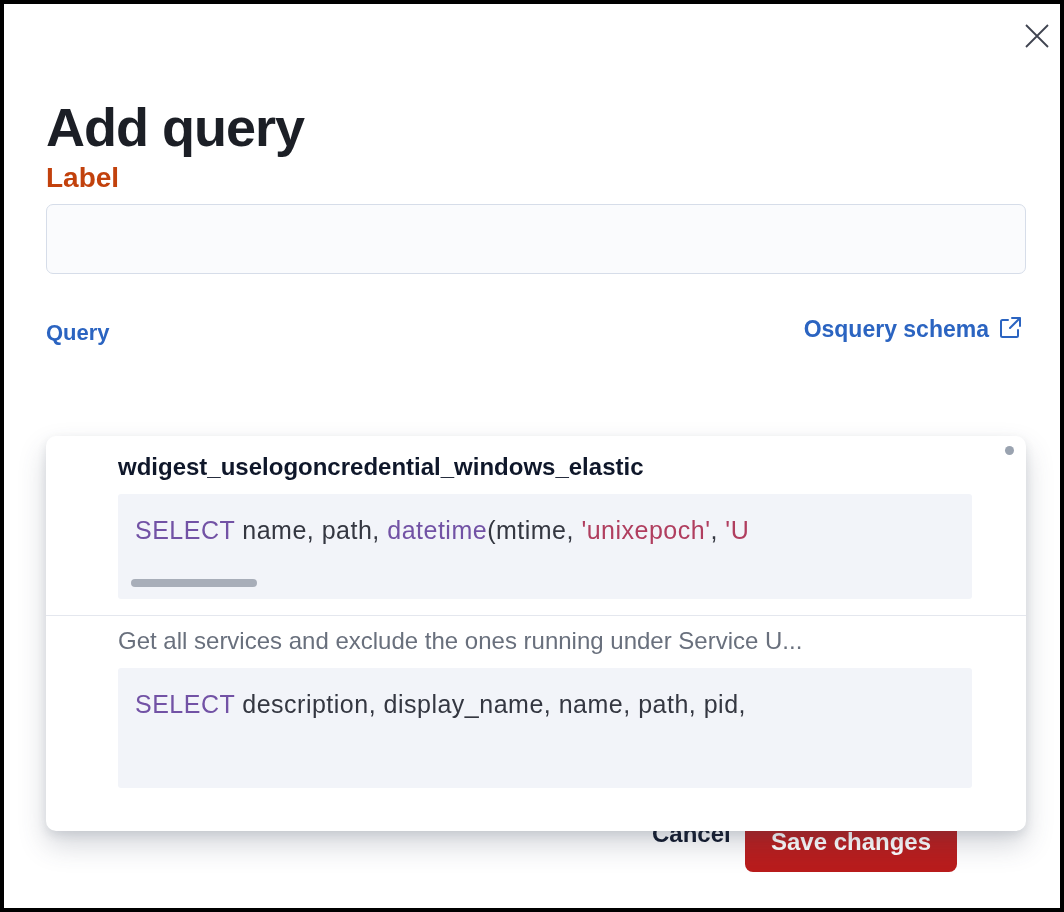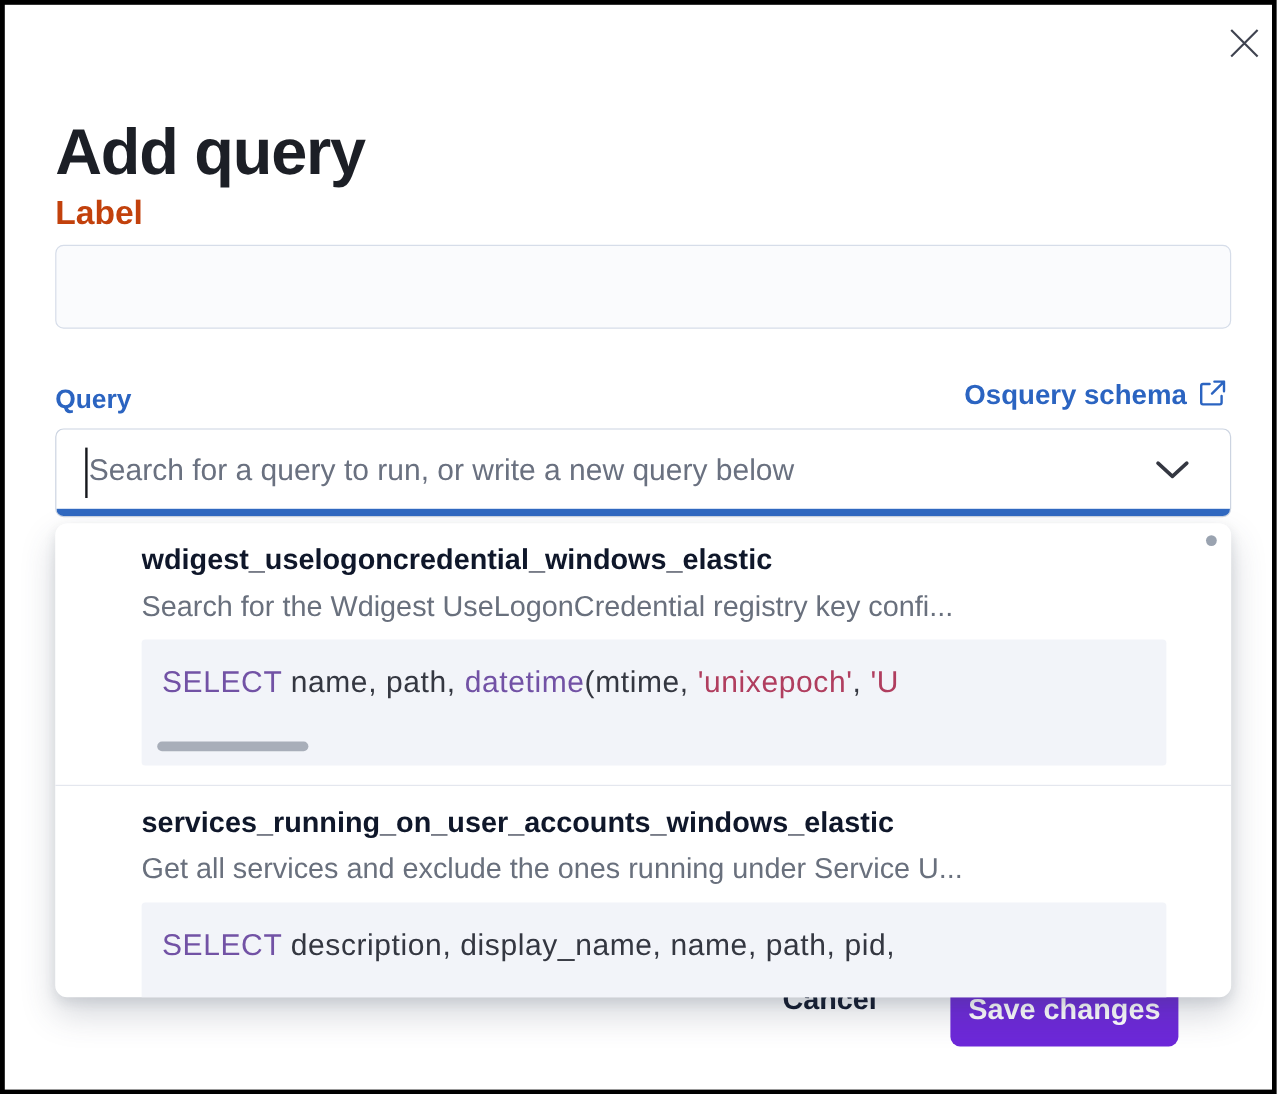--- a/index.html
+++ b/index.html
@@ -138,23 +138,23 @@
 
   
   .cancel-btn {
     position: absolute; left: 648px; top: 816px;
     background: none; border: none; cursor: pointer;
     font-family: inherit;
     font-size: 24px; font-weight: 600; color: #0f172a;
     z-index: 1;
   }
   .save-btn {
-    position: absolute; left: 788px; top: 808px;
-    width: 190px; height: 60px;
-    background: #6d28d9;
+    position: absolute; left: 741px; top: 808px;
+    width: 212px; height: 60px;
+    background: #b91c1c;
     border: none; border-radius: 8px; cursor: pointer;
     font-family: inherit;
     font-size: 24px; font-weight: 600; color: #ffffff;
     z-index: 1;
   }
 </style>
 </head>
 <body>
 
 <div class="screen">
@@ -176,49 +176,37 @@
   <a class="schema-link">
     <span>Osquery schema</span>
     <span>
       <svg width="23" height="23" viewBox="0 0 23 23">
         <path d="M9 4 H3.5 Q2 4 2 5.5 V19.5 Q2 21 3.5 21 H17.5 Q19 21 19 19.5 V14" stroke="#2b64c1" stroke-width="2" fill="none" stroke-linecap="round"></path>
         <path d="M13 2 H21 V10 M21 2 L11 12" stroke="#2b64c1" stroke-width="2" fill="none" stroke-linecap="round" stroke-linejoin="round"></path>
       </svg>
     </span>
   </a>
 
-  <div class="combobox">
-    <div class="caret"></div>
-    <div class="placeholder">Search for a query to run, or write a new query below</div>
-    <div class="chevron">
-      <svg width="32" height="20" viewBox="0 0 32 20">
-        <path d="M4 4 L16 15 L28 4" stroke="#343741" stroke-width="3" fill="none" stroke-linecap="round" stroke-linejoin="round"></path>
-      </svg>
-    </div>
-    <div class="focus-bar"></div>
-  </div>
 
   <button class="cancel-btn">Cancel</button>
   <button class="save-btn">Save changes</button>
 
   <div class="dropdown-panel">
     <div class="scroll-dot"></div>
 
     <div class="option">
       <div class="option-title">wdigest_uselogoncredential_windows_elastic</div>
-      <div class="option-desc">Search for the Wdigest UseLogonCredential registry key confi...</div>
       <div class="code-block">
         <div class="code-line"><span class="kw">SELECT</span><span> name, path, </span><span class="kw">datetime</span><span>(mtime, </span><span class="str">'unixepoch'</span><span>, </span><span class="str">'U</span></div>
         <div class="hscroll-thumb"></div>
       </div>
       <div class="option-divider"></div>
     </div>
 
     <div class="option second">
-      <div class="option-title">services_running_on_user_accounts_windows_elastic</div>
       <div class="option-desc">Get all services and exclude the ones running under Service U...</div>
       <div class="code-block">
         <div class="code-line"><span class="kw">SELECT</span><span> description, display_name, name, path, pid,</span></div>
       </div>
     </div>
   </div>
 
 </div>
 
 </body></html>

